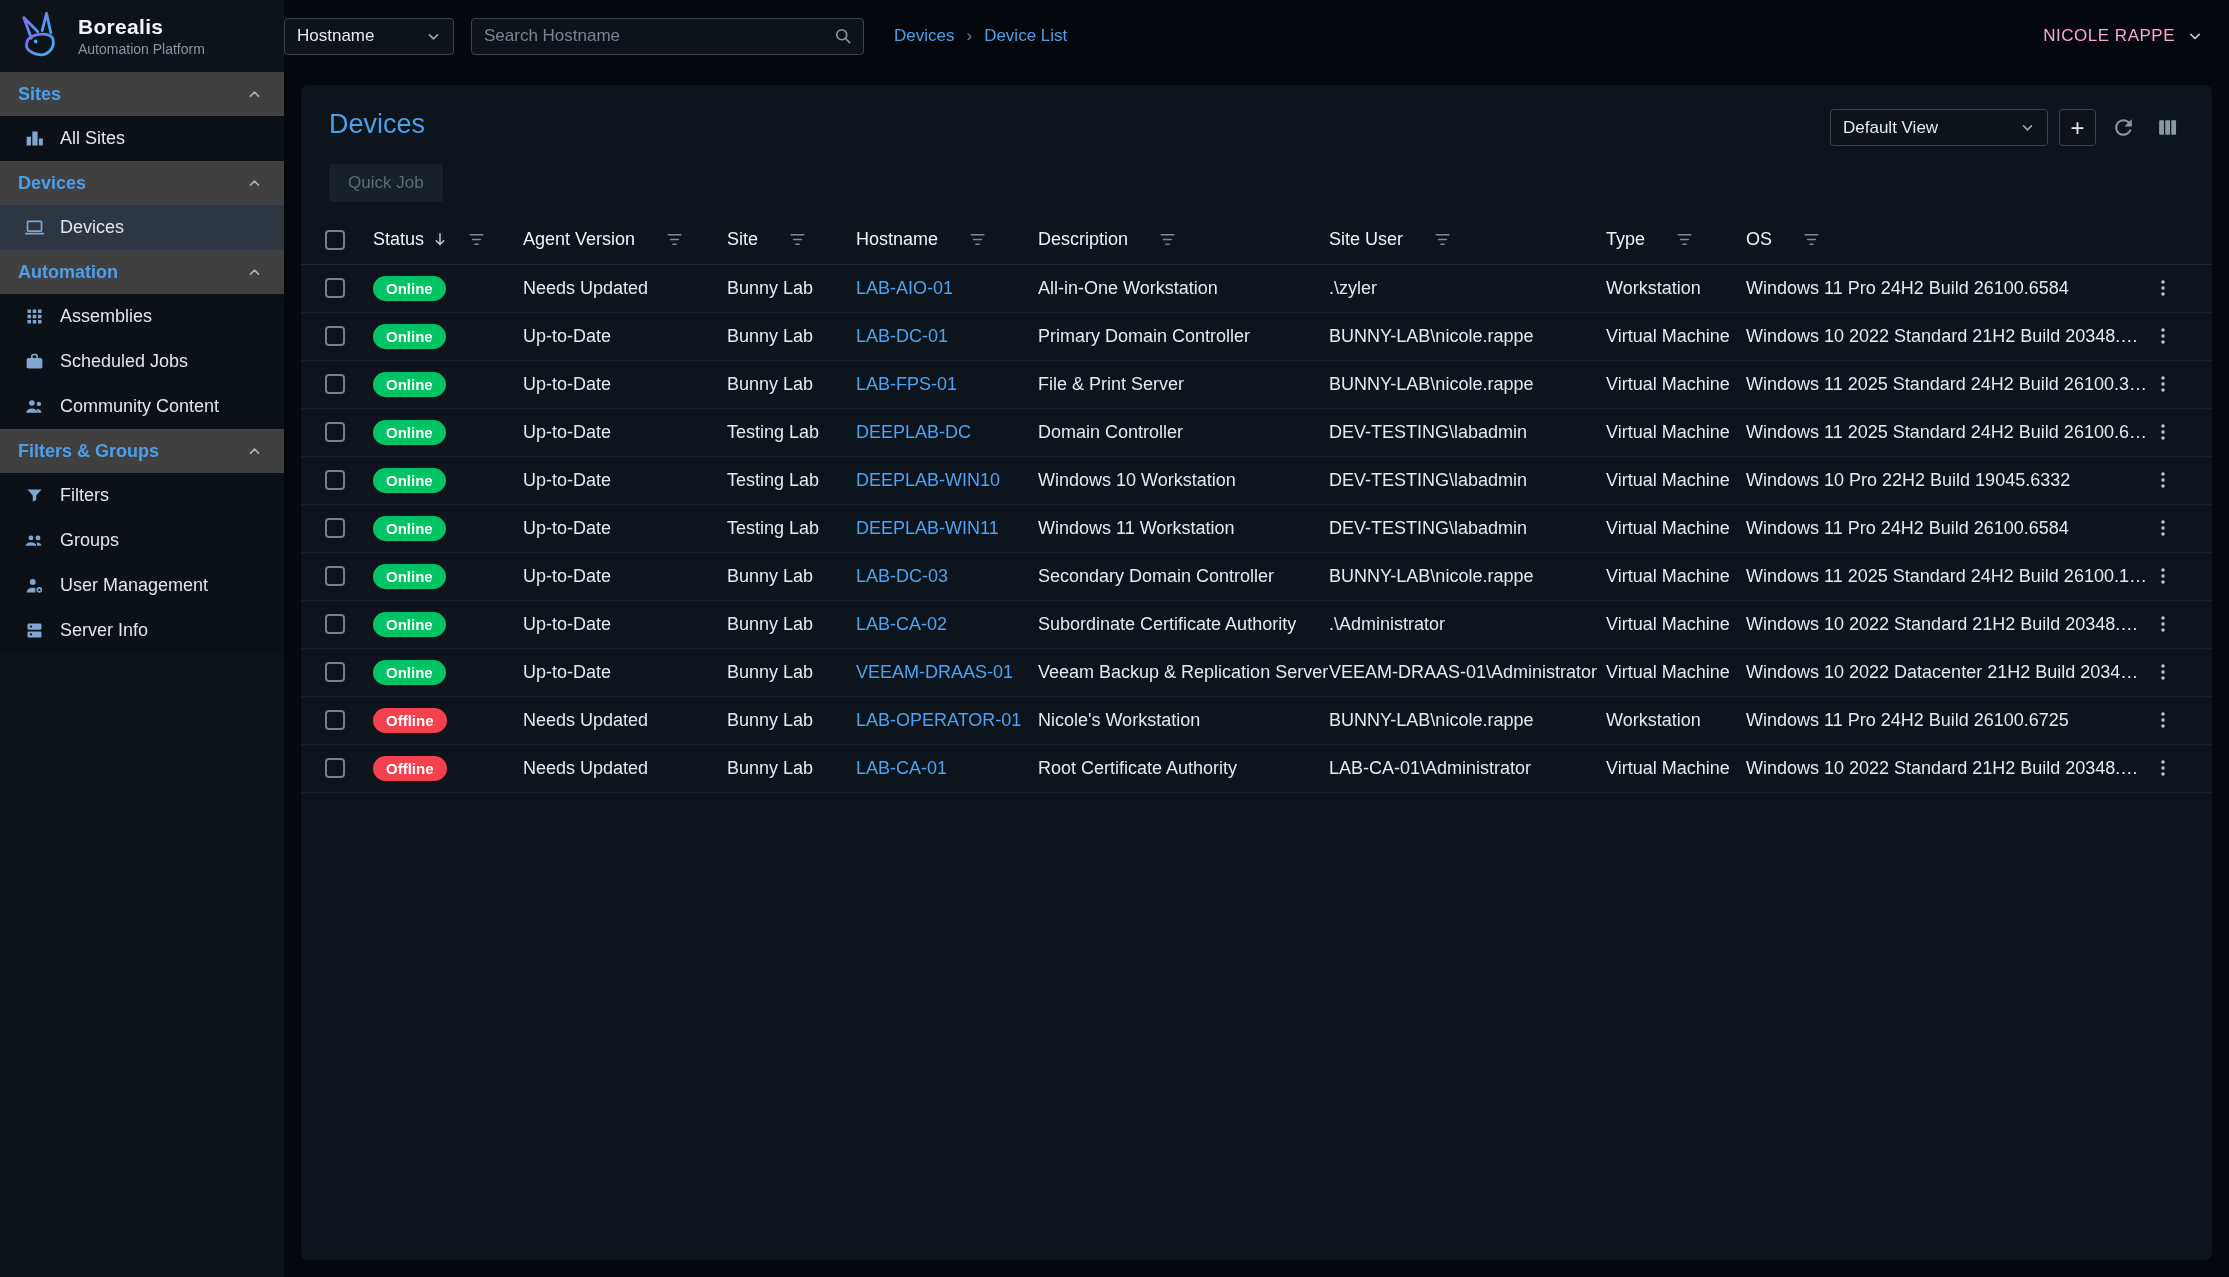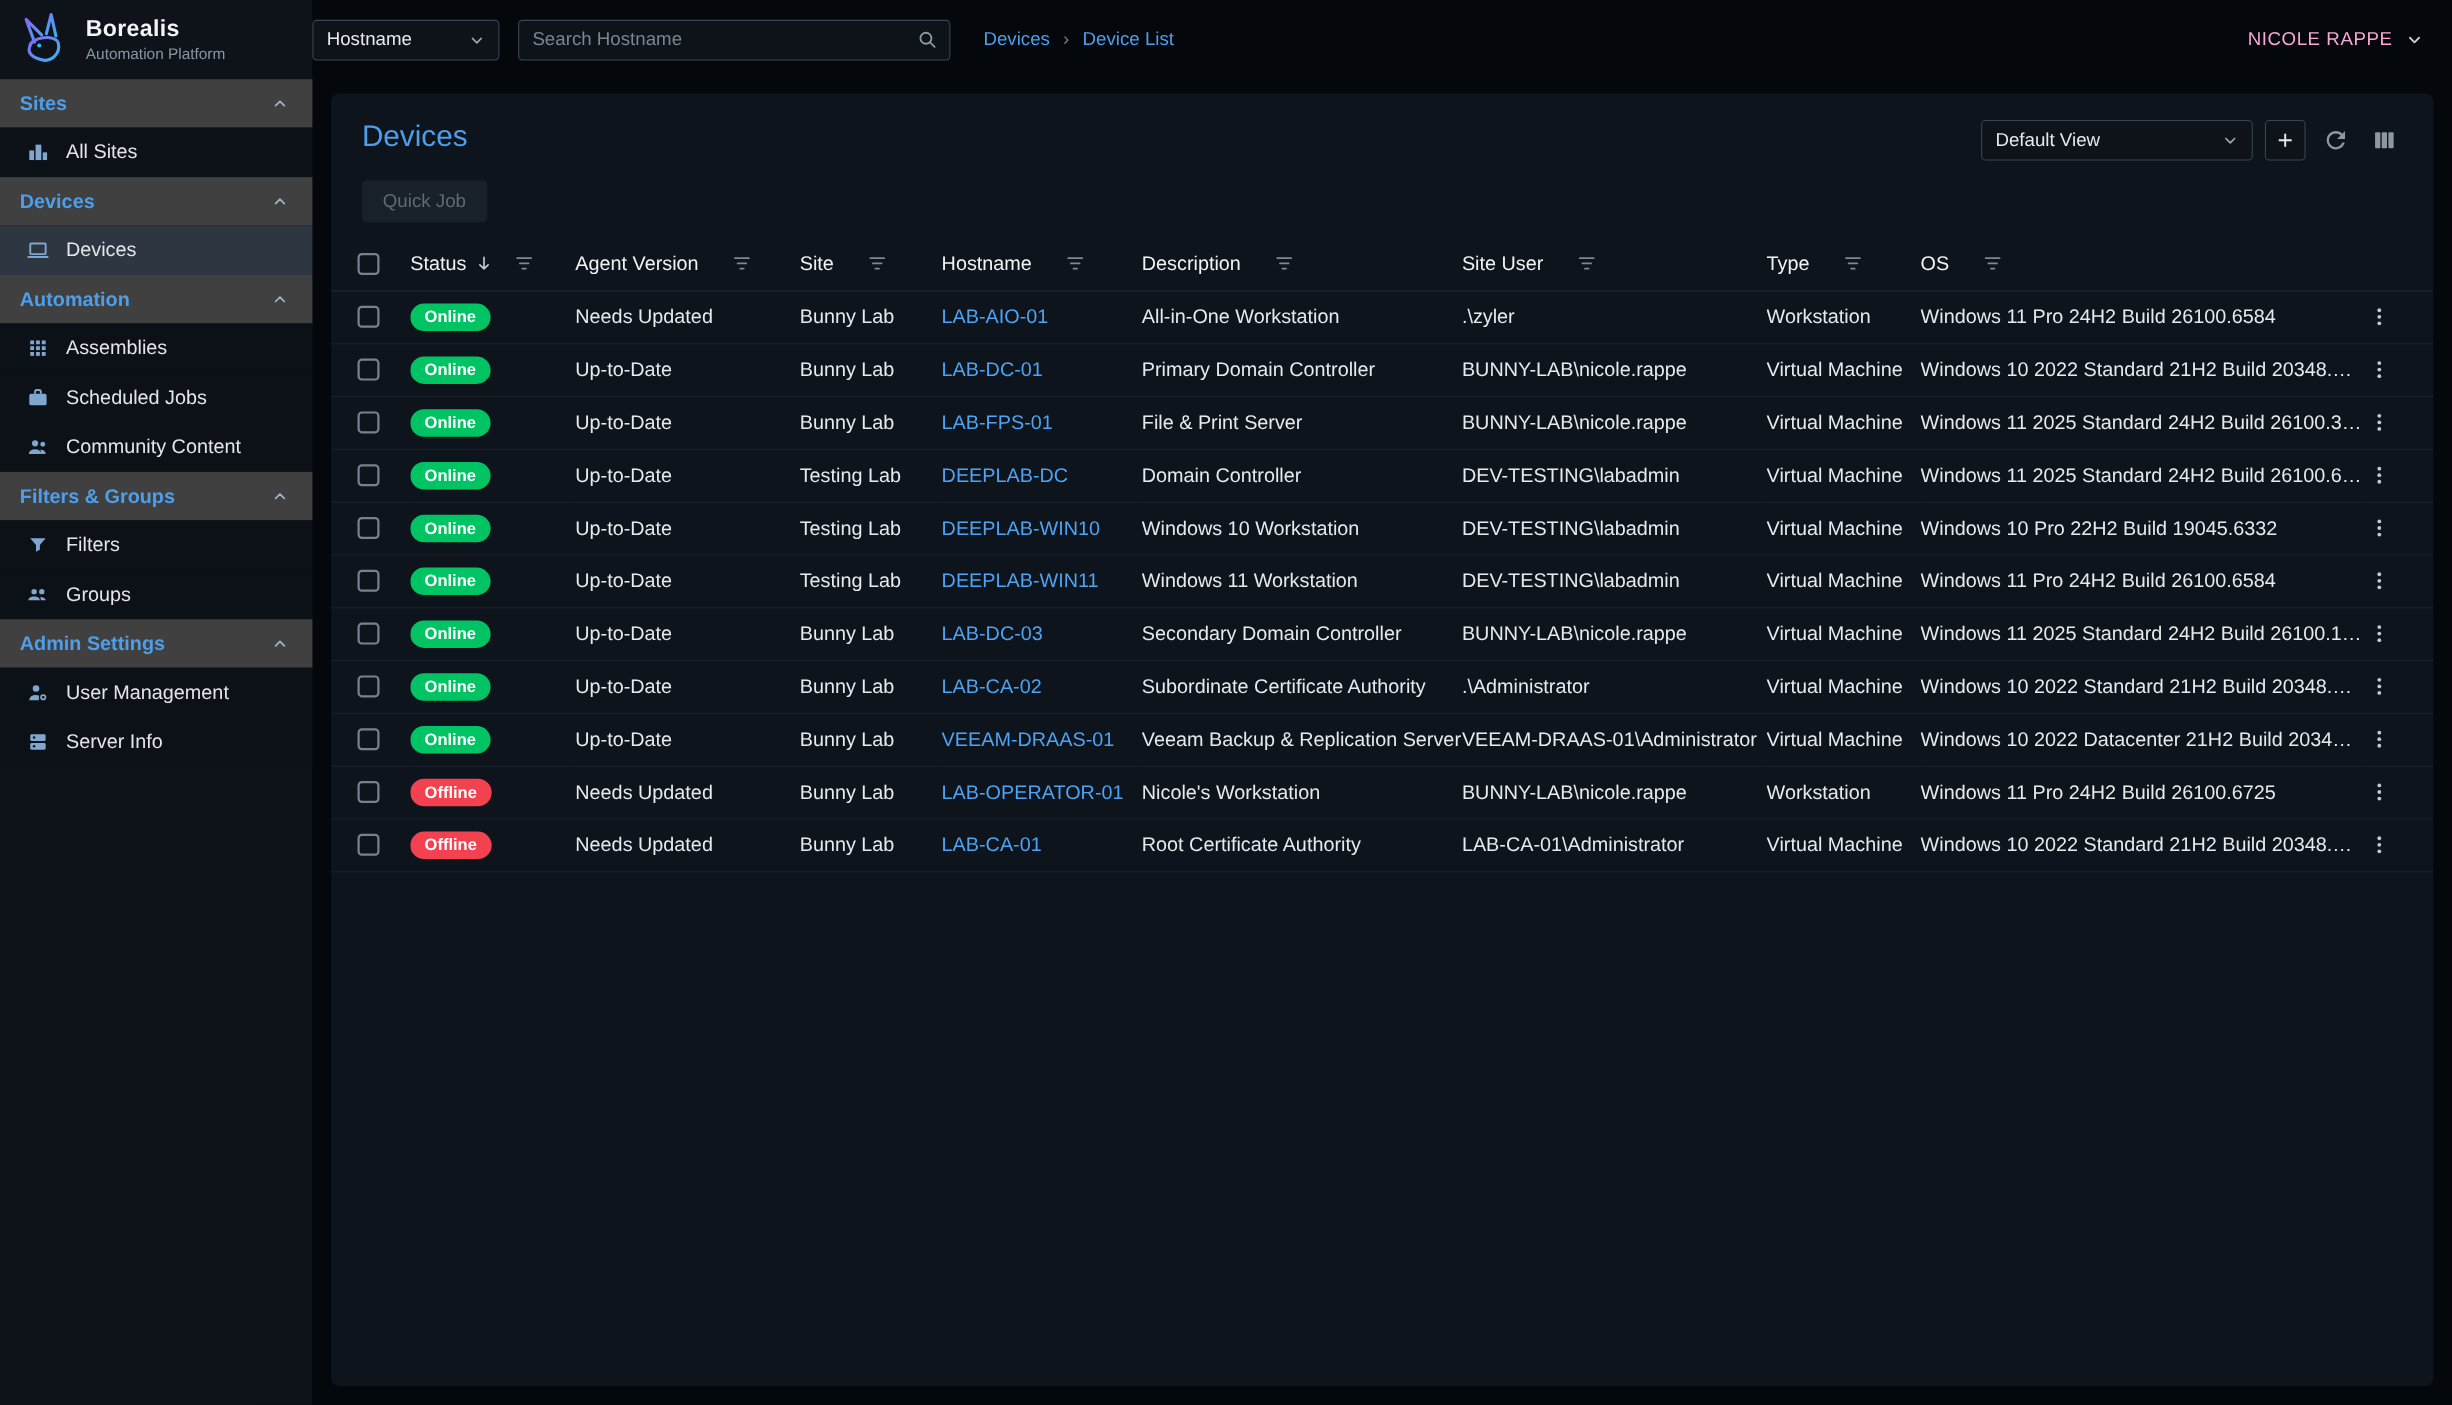--- a/index.html
+++ b/index.html
@@ -58,21 +58,21 @@
   .user-menu .chev { color:#c6cdd4; }
 
   
   .card {
     position:absolute; left:301px; top:85px; right:17px; bottom:17px;
     background:#0e141b; border-radius:7px; overflow:hidden;
   }
   .card-head { display:flex; justify-content:space-between; align-items:flex-start; padding:24px 28px 0 28px; }
   .page-title { font-size:27px; font-weight:normal; color:#4d9fec; }
   .view-controls { display:flex; align-items:center; gap:11px; }
-  .view-select { width:247px;align-items:center; }
+  .view-select { width:218px;align-items:center; }
   .btn-plus {
     width:37px; height:37px; border:1px solid #3a4450; border-radius:4px;
     background:#0d1319; color:#e2e6ea; font-size:24px; line-height:1; cursor:pointer;
     display:flex; align-items:center; justify-content:center;
     font-family:"Liberation Sans","DejaVu Sans",sans-serif;
   }
   .icon-btn { background:transparent; border:none; color:#8d97a2; cursor:pointer; padding:4px; }
   .quick-job {
     margin:18px 0 0 28px; padding:9px 19px;
     background:#182028; color:#5f6a76; border:none; border-radius:4px;
@@ -234,28 +234,20 @@
           <svg viewBox="0 0 24 24" width="21" height="21" fill="currentColor">
             <circle cx="8" cy="9" r="2.8"></circle>
             <circle cx="16" cy="9" r="2.8"></circle>
             <path d="M2 18c0-2.6 2.7-4 6-4s6 1.4 6 4z"></path>
             <path d="M14.6 14.3c3 .3 5.4 1.7 5.4 3.7h-5z"></path>
           </svg>
         </span>
       <span>Groups</span>
     </div>
 
-    <div class="section-header">
-      <span>Admin Settings</span>
-      <span class="chev">
-          <svg viewBox="0 0 24 24" width="19" height="19">
-            <path d="M7 14l5-5 5 5" fill="none" stroke="currentColor" stroke-width="2" stroke-linecap="round" stroke-linejoin="round"></path>
-          </svg>
-        </span>
-    </div>
     <div class="nav-item">
       <span class="nav-ic">
           <svg viewBox="0 0 24 24" width="21" height="21" fill="currentColor">
             <circle cx="10" cy="8" r="3.4"></circle>
             <path d="M3 20c0-3.4 3.1-5.4 7-5.4 1.1 0 2.1.2 3 .5V20z"></path>
             <circle cx="17.5" cy="17" r="2.3" fill="none" stroke="currentColor" stroke-width="1.8"></circle>
           </svg>
         </span>
       <span>User Management</span>
     </div>

